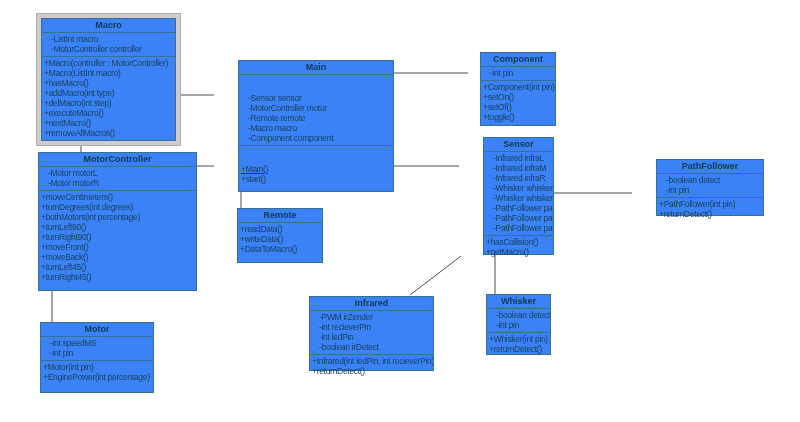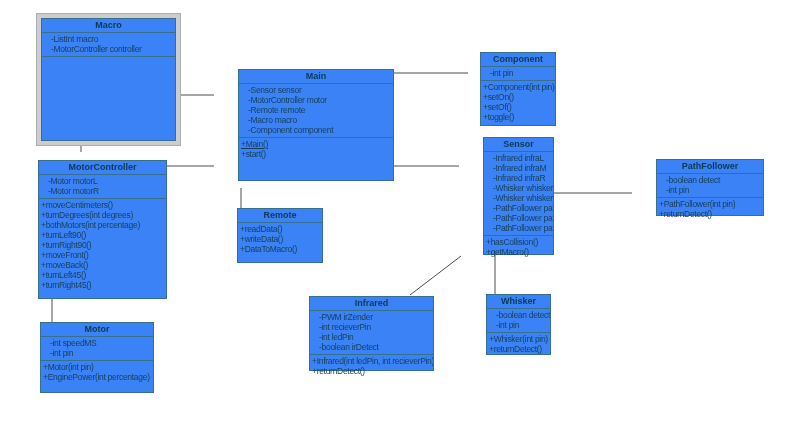--- a/index.html
+++ b/index.html
@@ -82,22 +82,32 @@
       <polyline points="495,255 495,294" fill="none" stroke="#4d4d4d" stroke-width="1"></polyline>
       <polyline points="461,256 410,295" fill="none" stroke="#4d4d4d" stroke-width="1"></polyline>
     </svg>
   <div id="classes">
       <div class="uml-class selected" style="left: 17px; top: 18px; width: 135px; height: 123px;">
         <div class="uml-title">Macro</div>
         <div class="uml-attrs">
           <div class="row">-ListInt macro</div>
           <div class="row">-MotorController controller</div>
         </div>
-      </div>
-      <div class="uml-class" style="left: 14px; top: 160px; width: 129px; height: 139px;">
+        <div class="uml-methods">
+          <div class="row">+Macro(controller : MotorController)</div>
+          <div class="row">+Macro(ListInt macro)</div>
+          <div class="row">+hasMacro()</div>
+          <div class="row">+addMacro(int type)</div>
+          <div class="row">+delMacro(int step)</div>
+          <div class="row">+executeMacro()</div>
+          <div class="row">+nextMacro()</div>
+          <div class="row">+removeAllMacros()</div>
+        </div>
+      </div>
+      <div class="uml-class" style="left: 14px; top: 152px; width: 159px; height: 139px;">
         <div class="uml-title">MotorController</div>
         <div class="uml-attrs">
           <div class="row">-Motor motorL</div>
           <div class="row">-Motor motorR</div>
         </div>
         <div class="uml-methods">
           <div class="row">+moveCentimeters()</div>
           <div class="row">+turnDegrees(int degrees)</div>
           <div class="row">+bothMotors(int percentage)</div>
           <div class="row">+turnLeft90()</div>
@@ -112,21 +122,21 @@
         <div class="uml-title">Motor</div>
         <div class="uml-attrs">
           <div class="row">-int speedMS</div>
           <div class="row">-int pin</div>
         </div>
         <div class="uml-methods">
           <div class="row">+Motor(int pin)</div>
           <div class="row">+EnginePower(int percentage)</div>
         </div>
       </div>
-      <div class="uml-class" style="left: 214px; top: 69px; width: 156px; height: 112px;">
+      <div class="uml-class" style="left: 214px; top: 60px; width: 156px; height: 132px; gap: 17px;">
         <div class="uml-title">Main</div>
         <div class="uml-attrs">
           <div class="row">-Sensor sensor</div>
           <div class="row">-MotorController motor</div>
           <div class="row">-Remote remote</div>
           <div class="row">-Macro macro</div>
           <div class="row">-Component component</div>
         </div>
         <div class="uml-methods">
           <div class="row u">+Main()</div>

